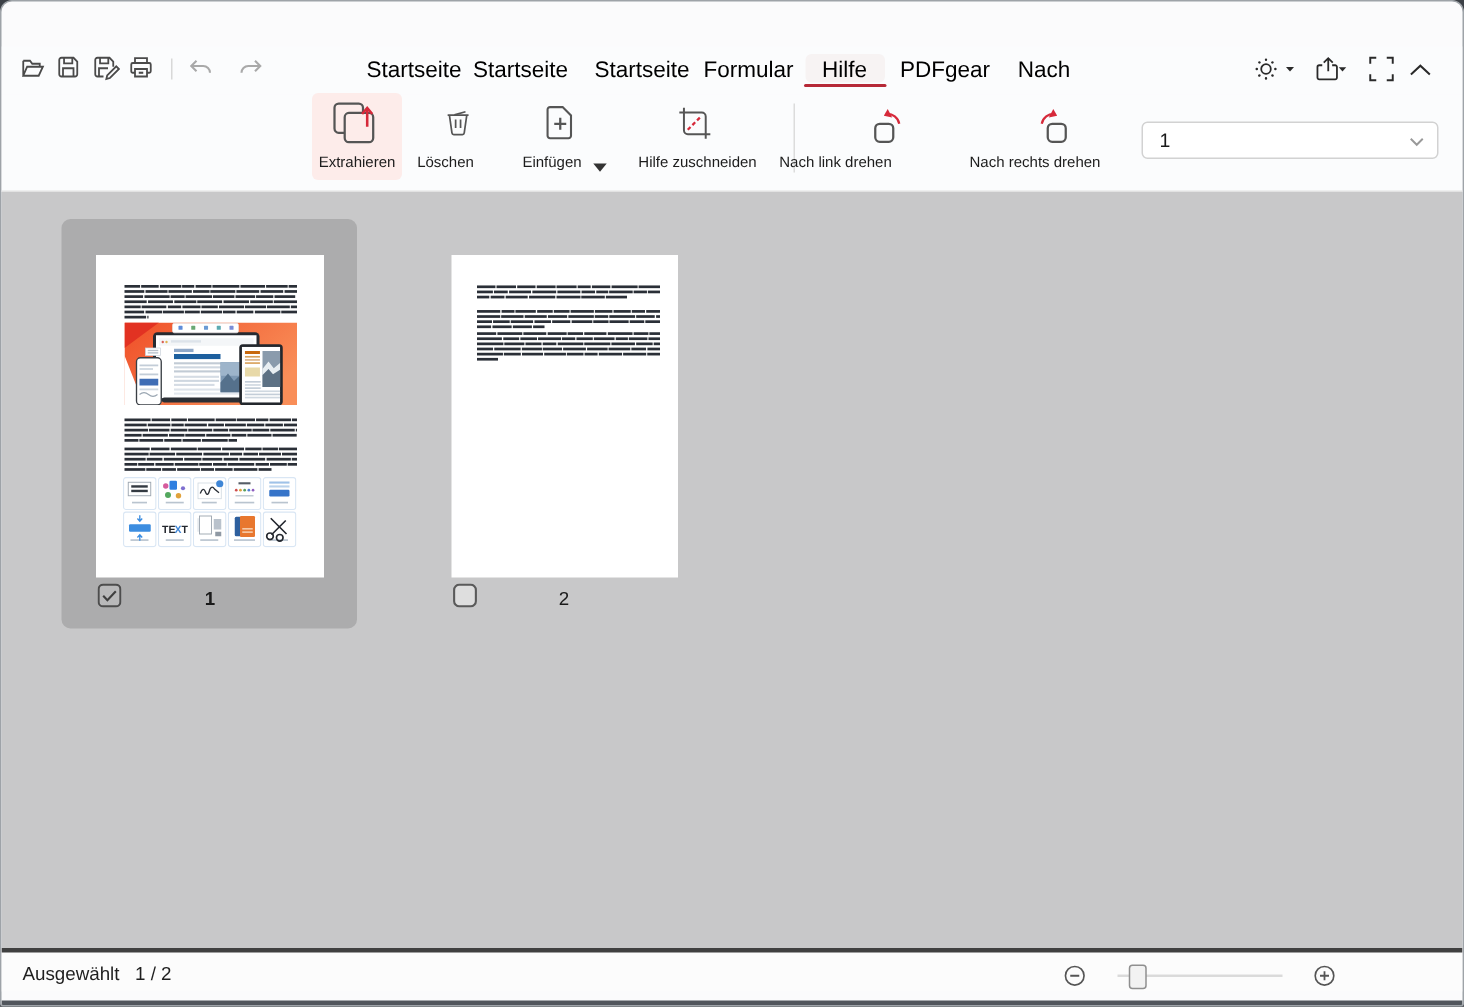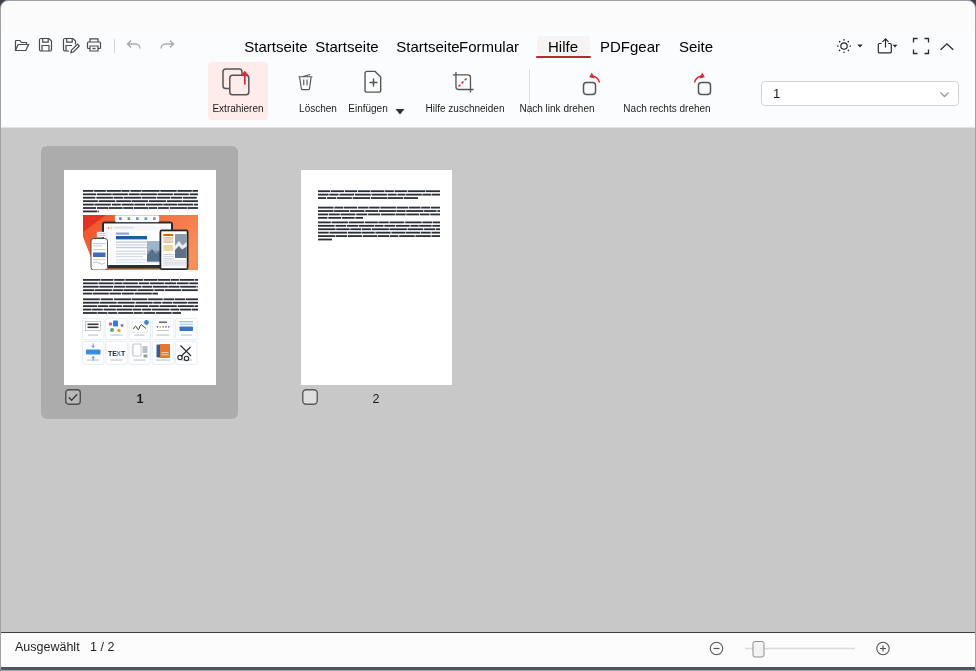--- a/index.html
+++ b/index.html
@@ -17,21 +17,21 @@
   .tab { position:absolute; top:0; height:32px; line-height:32px; font-size:15px; color:#000000; transform:translateX(-50%); white-space:nowrap; }
 
   
   #ribbon { position:absolute; left:0; top:62px; width:100%; height:65px; background:#fbfcfd; border-bottom:1px solid #e2e2e2; }
   .rlabel { position:absolute; font-size:10px; color:#1c1c1c; transform:translateX(-50%); white-space:nowrap; top:40px; }
 
   
   #content { position:absolute; left:0; top:127px; width:100%; height:510px; background:#c8c8c9; }
 
   
-  #statusbar { position:absolute; left:0; top:631px; width:100%; height:29px; background:#fcfcfc; border-top:1px solid #404040; }
+  #statusbar { position:absolute; left:0; top:631px; width:100%; height:29px; background:#fcfcfc; border-top:3px solid #404040; }
   #bottomstrip { position:absolute; left:0; top:666px; width:100%; height:5px; background:#51565c; }
 </style>
 </head>
 <body>
 <div id="win">
 
 
   <div id="menurow">
 
     <svg class="abs" style="left:13px;top:6px" width="165" height="18" viewBox="0 0 165 18">
@@ -64,26 +64,26 @@
 
         <path d="M117 4.5 l-3.5 3.5 3.5 3.5 M113.5 8 h8 a4.5 4.5 0 0 1 4.5 4.5" transform="translate(0,-1)"></path>
 
         <path d="M156 4.5 l3.5 3.5 -3.5 3.5 M159.5 8 h-8 a4.5 4.5 0 0 0 -4.5 4.5" transform="translate(0,-1)"></path>
       </g>
     </svg>
 
     <div class="tab" style="left:275px">Startseite</div>
     <div class="tab" style="left:346px">Startseite</div>
     <div class="tab" style="left:427px">Startseite</div>
-    <div class="tab" style="left:488px">Formular</div>
+    <div class="tab" style="left:498px">Formular</div>
     <div class="abs" style="left:536px;top:5px;width:53px;height:19px;background:#f7f3f3;border-radius:4px"></div>
     <div class="tab" style="left:562px;font-weight:400">Hilfe</div>
     <div class="abs" style="left:535px;top:24.5px;width:55px;height:2.5px;background:#b62937;border-radius:1px"></div>
     <div class="tab" style="left:629px">PDFgear</div>
-    <div class="tab" style="left:695px">Seite</div>
+    <div class="tab" style="left:695px">Nach</div>
 
     <svg class="abs" style="left:830px;top:6px" width="130" height="20" viewBox="0 0 130 20">
       <g stroke="#2a2a2a" stroke-width="1.2" fill="none">
 
         <circle cx="13" cy="9" r="3.2"></circle>
         <g stroke-width="1.6" stroke-linecap="round">
           <path d="M13 2.8 v.1 M13 15.2 v.1 M6.8 9 h.1 M19.2 9 h.1 M8.6 4.6 l.07.07 M17.3 13.3 l.07.07 M17.3 4.6 l-.07.07 M8.6 13.3 l-.07.07"></path>
         </g>
         <polygon points="26.3,7.6 31.7,7.6 29,10.6" fill="#2a2a2a" stroke="none"></polygon>
 
@@ -114,21 +114,21 @@
     <div class="rlabel" style="left:237px">Extrahieren</div>
 
     <svg class="abs" style="left:293px;top:8px" width="24" height="24" viewBox="0 0 24 24">
       <g stroke="#555" stroke-width="1.4" fill="none">
         <path d="M4.5 6.5 l2 14 a1.5 1.5 0 0 0 1.5 1.3 h7 a1.5 1.5 0 0 0 1.5-1.3 l2-14" transform="scale(0.82) translate(2.4,1)"></path>
         <path d="M3 6 h17" transform="scale(0.82) translate(2.4,1)"></path>
         <path d="M8.5 5.8 l9-2.5" transform="scale(0.82) translate(2.4,1)"></path>
         <path d="M9.5 9.5 v7 M13.5 9.5 v7" transform="scale(0.82) translate(2.4,1)"></path>
       </g>
     </svg>
-    <div class="rlabel" style="left:317px">Löschen</div>
+    <div class="rlabel" style="left:296px">Löschen</div>
 
     <svg class="abs" style="left:362px;top:7px" width="24" height="26" viewBox="0 0 24 26">
       <path d="M4 1.5 h9 l6 6 V22 a1.8 1.8 0 0 1 -1.8 1.8 H4 A1.8 1.8 0 0 1 2.2 22 V3.3 A1.8 1.8 0 0 1 4 1.5 z" fill="none" stroke="#555" stroke-width="1.5" transform="scale(0.93)"></path>
       <path d="M10.5 8.5 v8 M6.5 12.5 h8" stroke="#555" stroke-width="1.5" fill="none"></path>
     </svg>
     <div class="rlabel" style="left:367px">Einfügen</div>
     <svg class="abs" style="left:394px;top:45px" width="10" height="8">
         <polygon points="0.5,1 9.5,1 5,6.5" fill="#333"></polygon>
       </svg>
 
@@ -146,21 +146,21 @@
       <path d="M20.5 13.5 a 8 8 0 0 0 -8.5 -6.5" fill="none" stroke="#d6293a" stroke-width="1.5"></path>
       <polygon points="12.8,3.6 10.2,8.2 15.8,9.4" fill="#d6293a"></polygon>
     </svg>
     <div class="rlabel" style="left:556px">Nach link drehen</div>
 
     <svg class="abs" style="left:688px;top:6px" width="26" height="28" viewBox="0 0 26 28">
       <rect x="9.5" y="13.5" width="12" height="12" rx="3" fill="none" stroke="#555" stroke-width="1.5"></rect>
       <path d="M5.5 13.5 a 8 8 0 0 1 8.5 -6.5" fill="none" stroke="#d6293a" stroke-width="1.5"></path>
       <polygon points="13.2,3.6 15.8,8.2 10.2,9.4" fill="#d6293a"></polygon>
     </svg>
-    <div class="rlabel" style="left:666px">Nach rechts drehen</div>
+    <div class="rlabel" style="left:689px">Nach rechts drehen</div>
 
     <div class="abs" style="left:760px;top:18px;width:198px;height:25px;border:1px solid #d2d2d2;border-radius:4px;background:#fff">
       <div class="abs" style="left:11px;top:4px;font-size:13px;color:#1a1a1a">1</div>
       <svg class="abs" style="right:8px;top:9px" width="11" height="8">
           <path d="M1.5 1.5 l4 4 4-4" fill="none" stroke="#999" stroke-width="1.3"></path>
         </svg>
     </div>
   </div>
 
   <div id="content">

